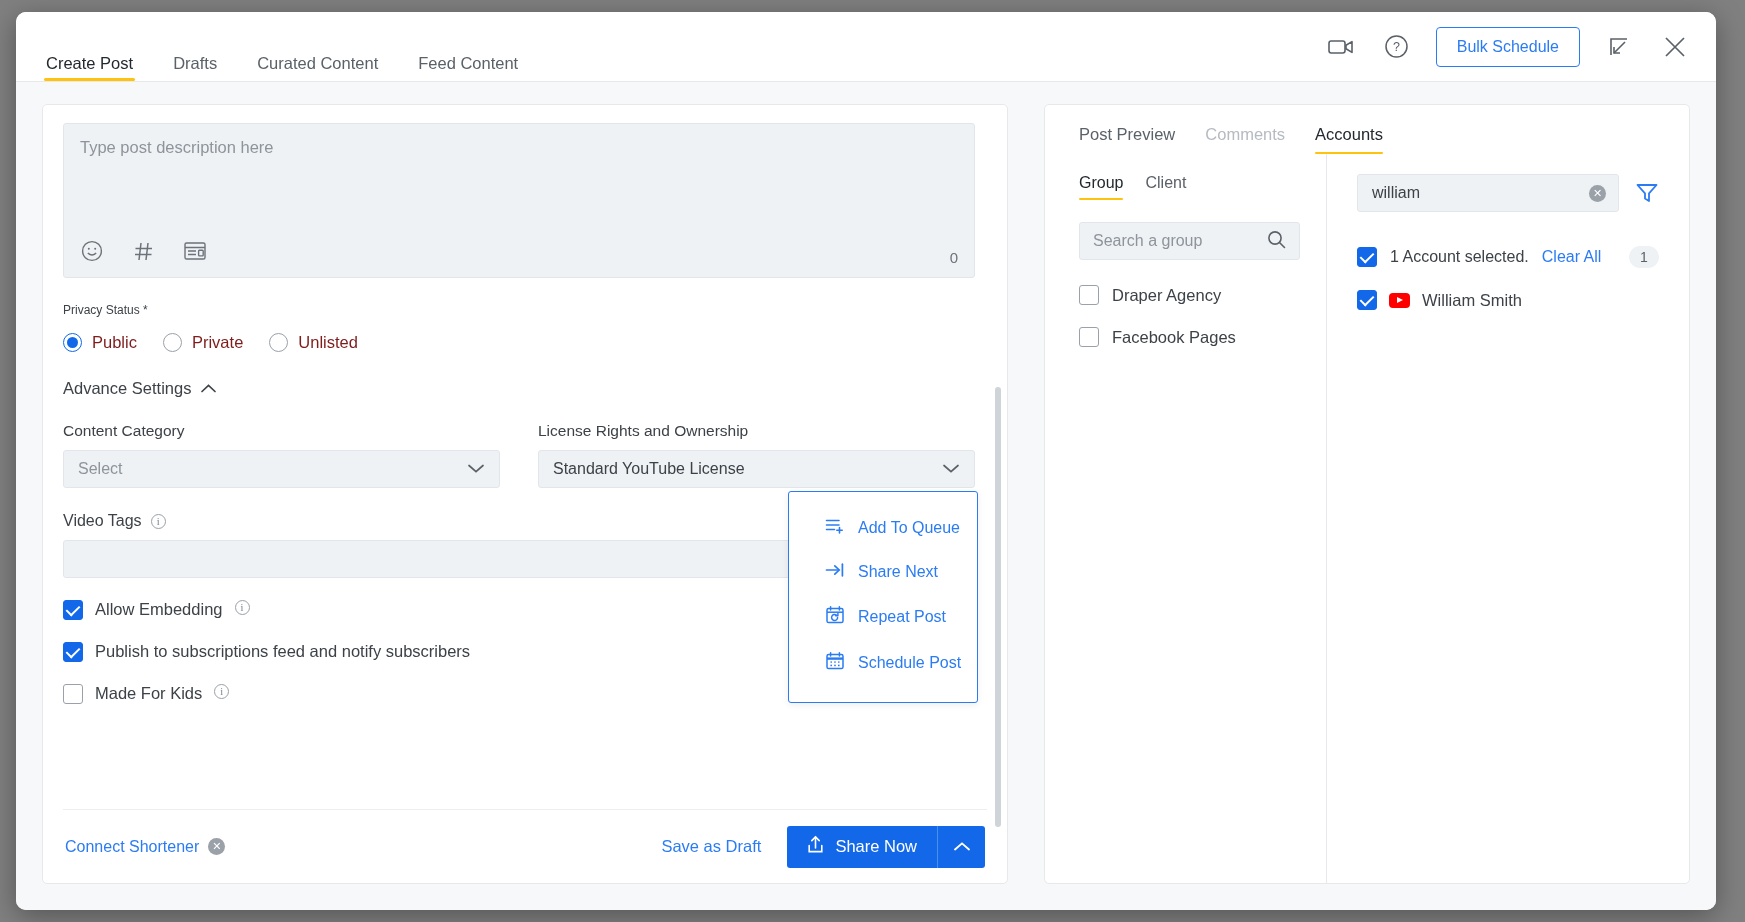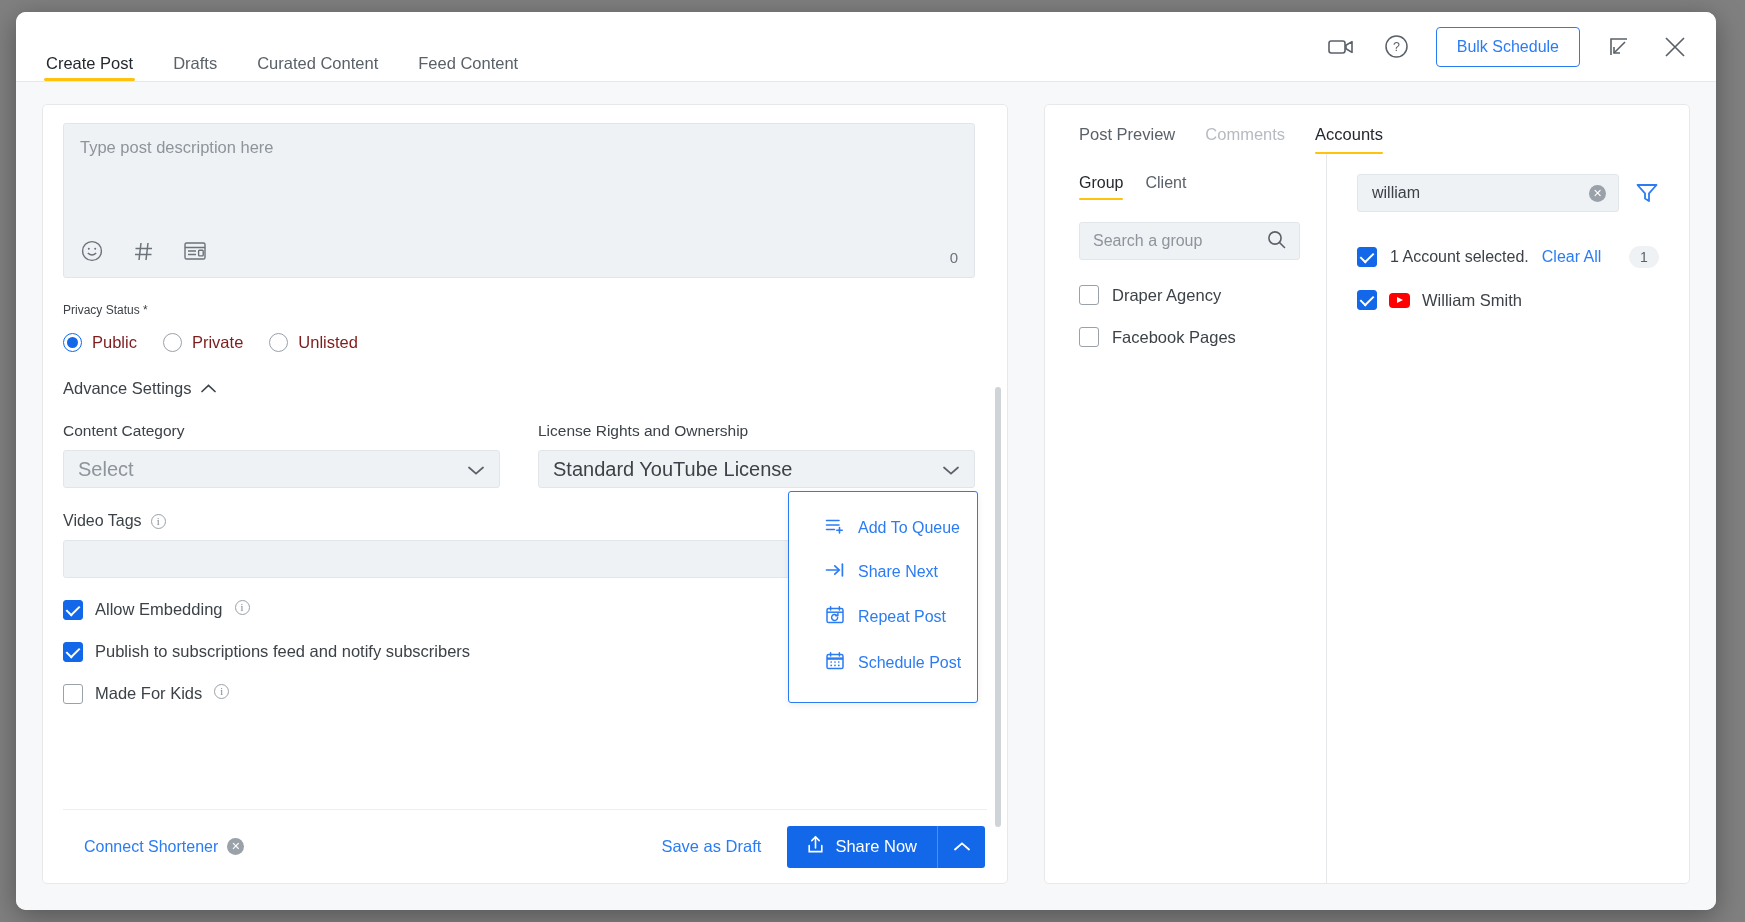--- a/index.html
+++ b/index.html
@@ -150,21 +150,21 @@
   .two-col { display: flex; gap: 38px; margin-top: 24px; }
   .col { flex: 1; }
   .sel-label { font-size: 15.5px; color: #3c4247; display: block; margin-bottom: 10px; }
   .sel-box {
     background: #eff2f4;
     border: 1px solid #e2e6ea;
     border-radius: 3px;
     height: 38px;
     display: flex; align-items: center;
     padding: 0 14px;
-    font-size: 20px;
+    font-size: 16px;
     color: #3c4247;
     cursor: pointer;
   }
   .sel-box.placeholder { color: #8d949b; }
   .sel-box .chev { margin-left: auto; color: #5a6168; }
 
   .tags-label-row { display: flex; align-items: center; gap: 9px; margin-top: 24px; }
   .tags-label-row .field-label { font-size: 16px; }
   .tag-input {
     margin-top: 10px;
@@ -205,21 +205,21 @@
   }
 
   
   .left-footer {
     flex: 0 0 auto;
     border-top: 1px solid #eceef0;
     height: 74px;
     display: flex; align-items: center;
     padding: 0 2px;
   }
-  .connect-link { color: #2b7cf3; font-size: 16px; cursor: pointer; margin-left: 19px; }
+  .connect-link { color: #2b7cf3; font-size: 16px; cursor: pointer; }
   .x-chip {
     width: 17px; height: 17px; border-radius: 50%;
     background: #9aa1a8; color: #fff;
     font-size: 11px; line-height: 17px; text-align: center;
     margin-left: 9px; cursor: pointer;
   }
   .footer-right { margin-left: auto; display: flex; align-items: center; gap: 26px; }
   .draft-link { color: #2b7cf3; font-size: 16.5px; cursor: pointer; }
   .share-group { display: flex; align-items: stretch; border-radius: 3px; overflow: hidden; }
   .share-btn {

